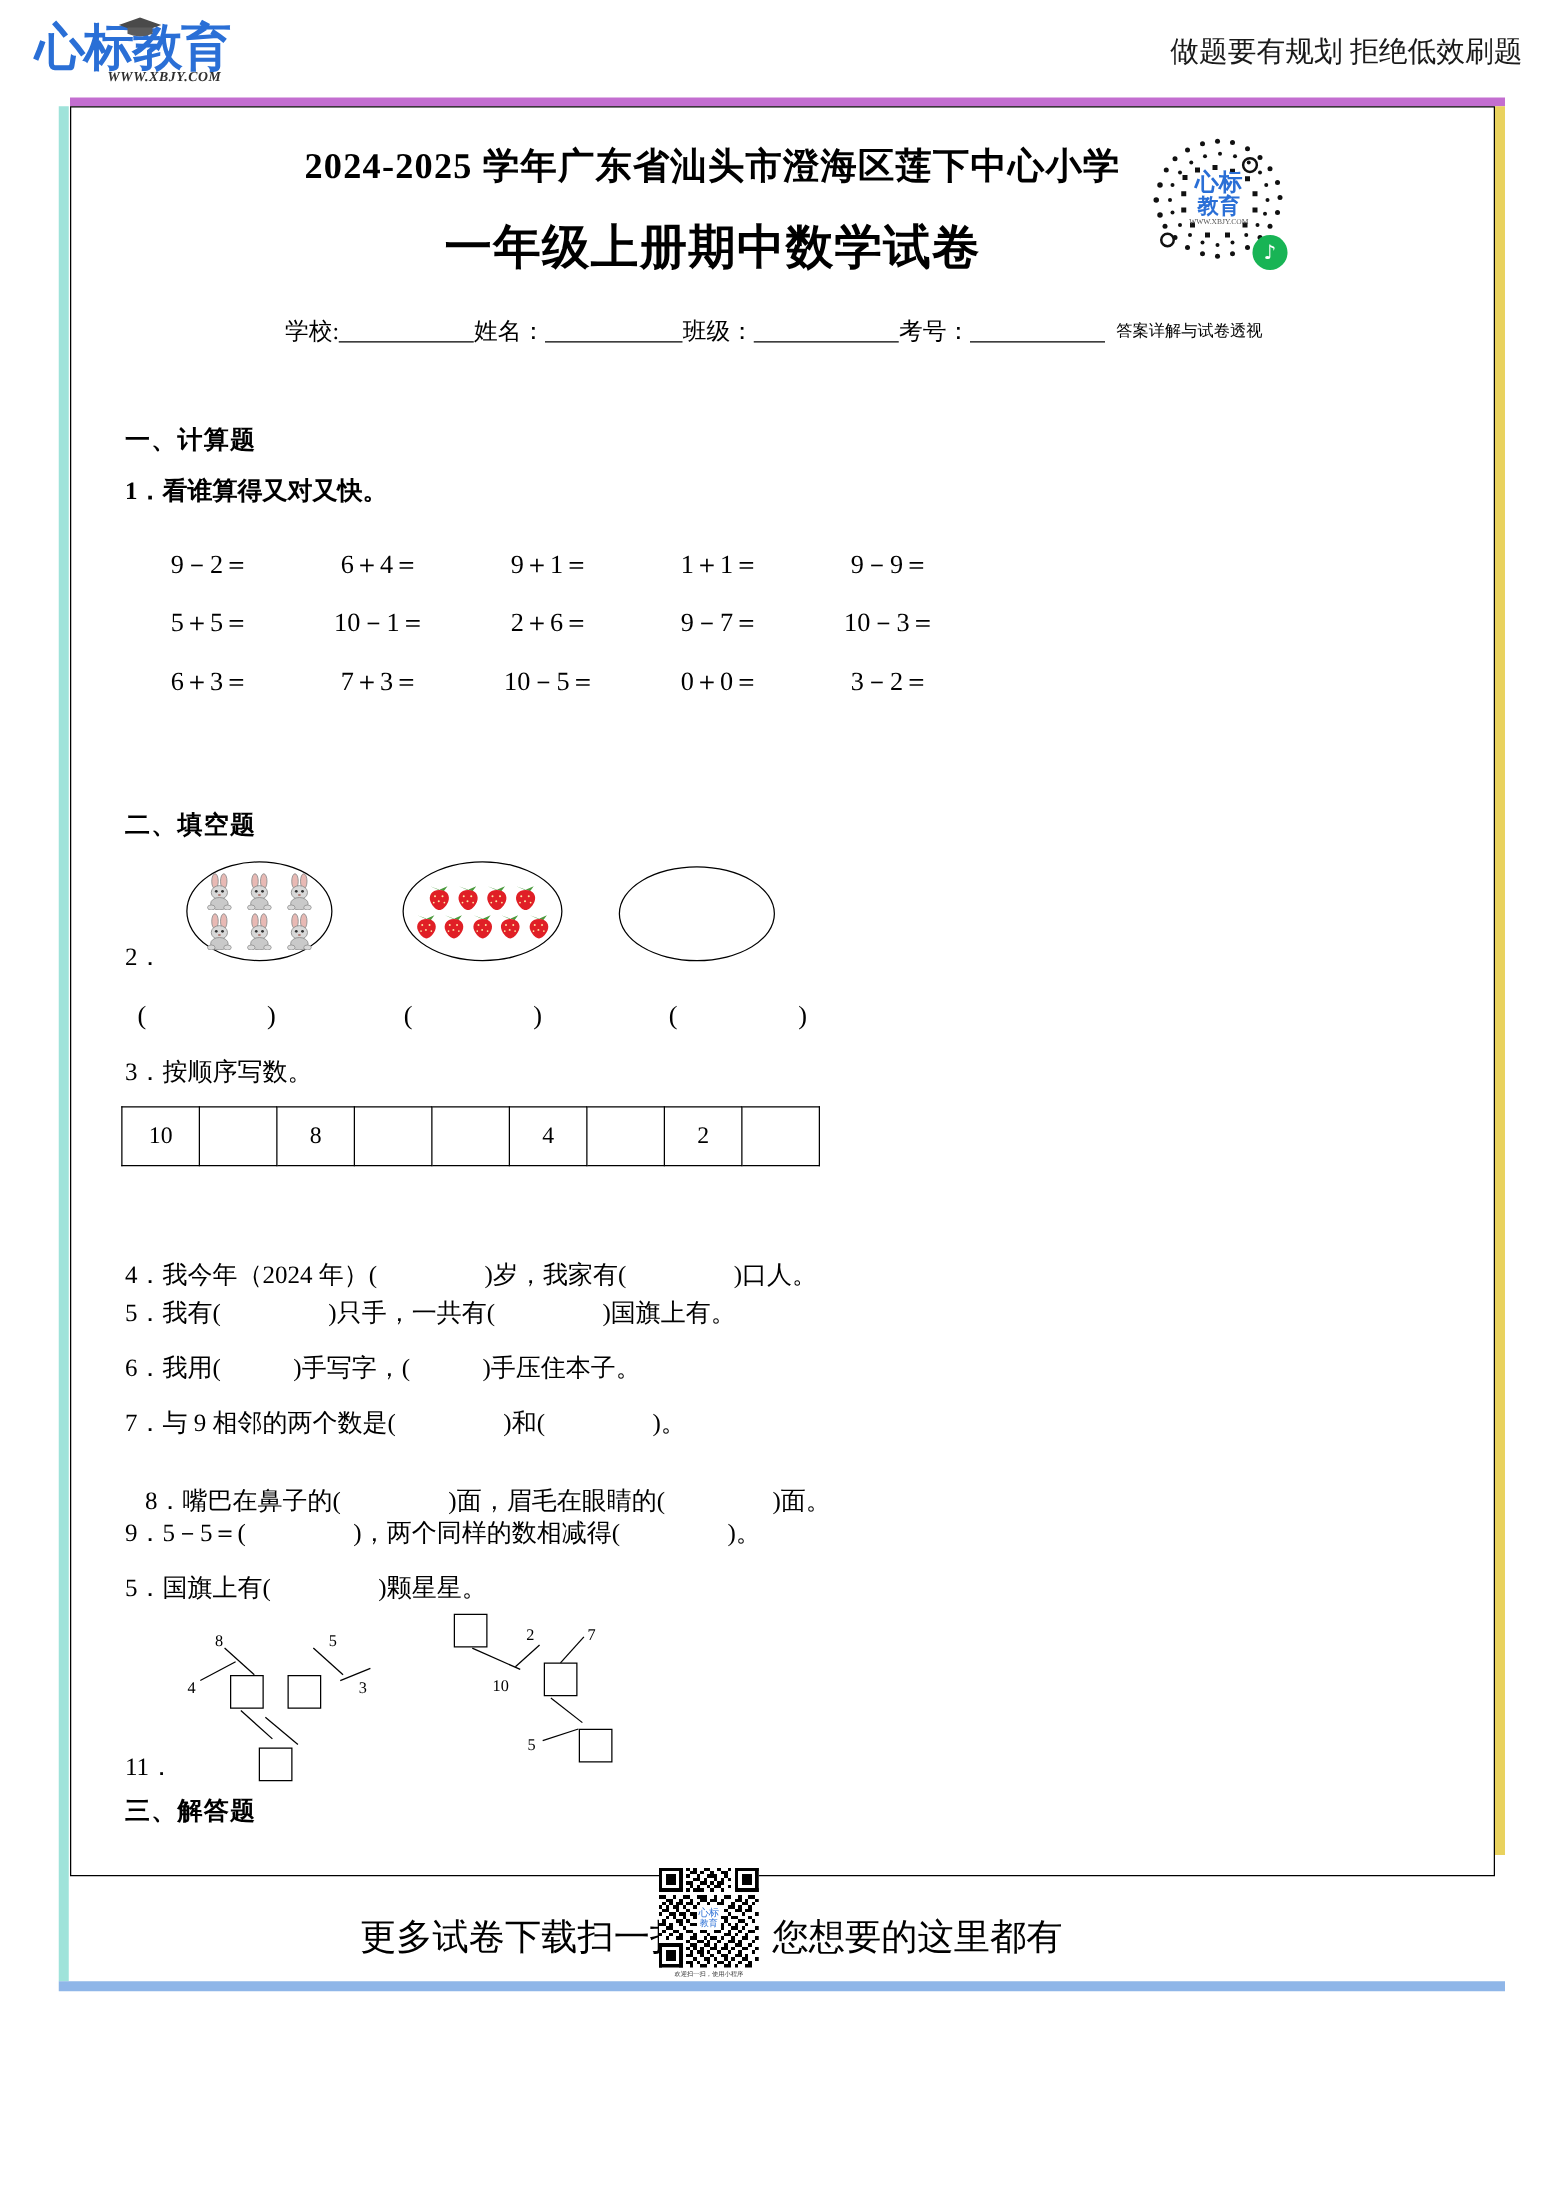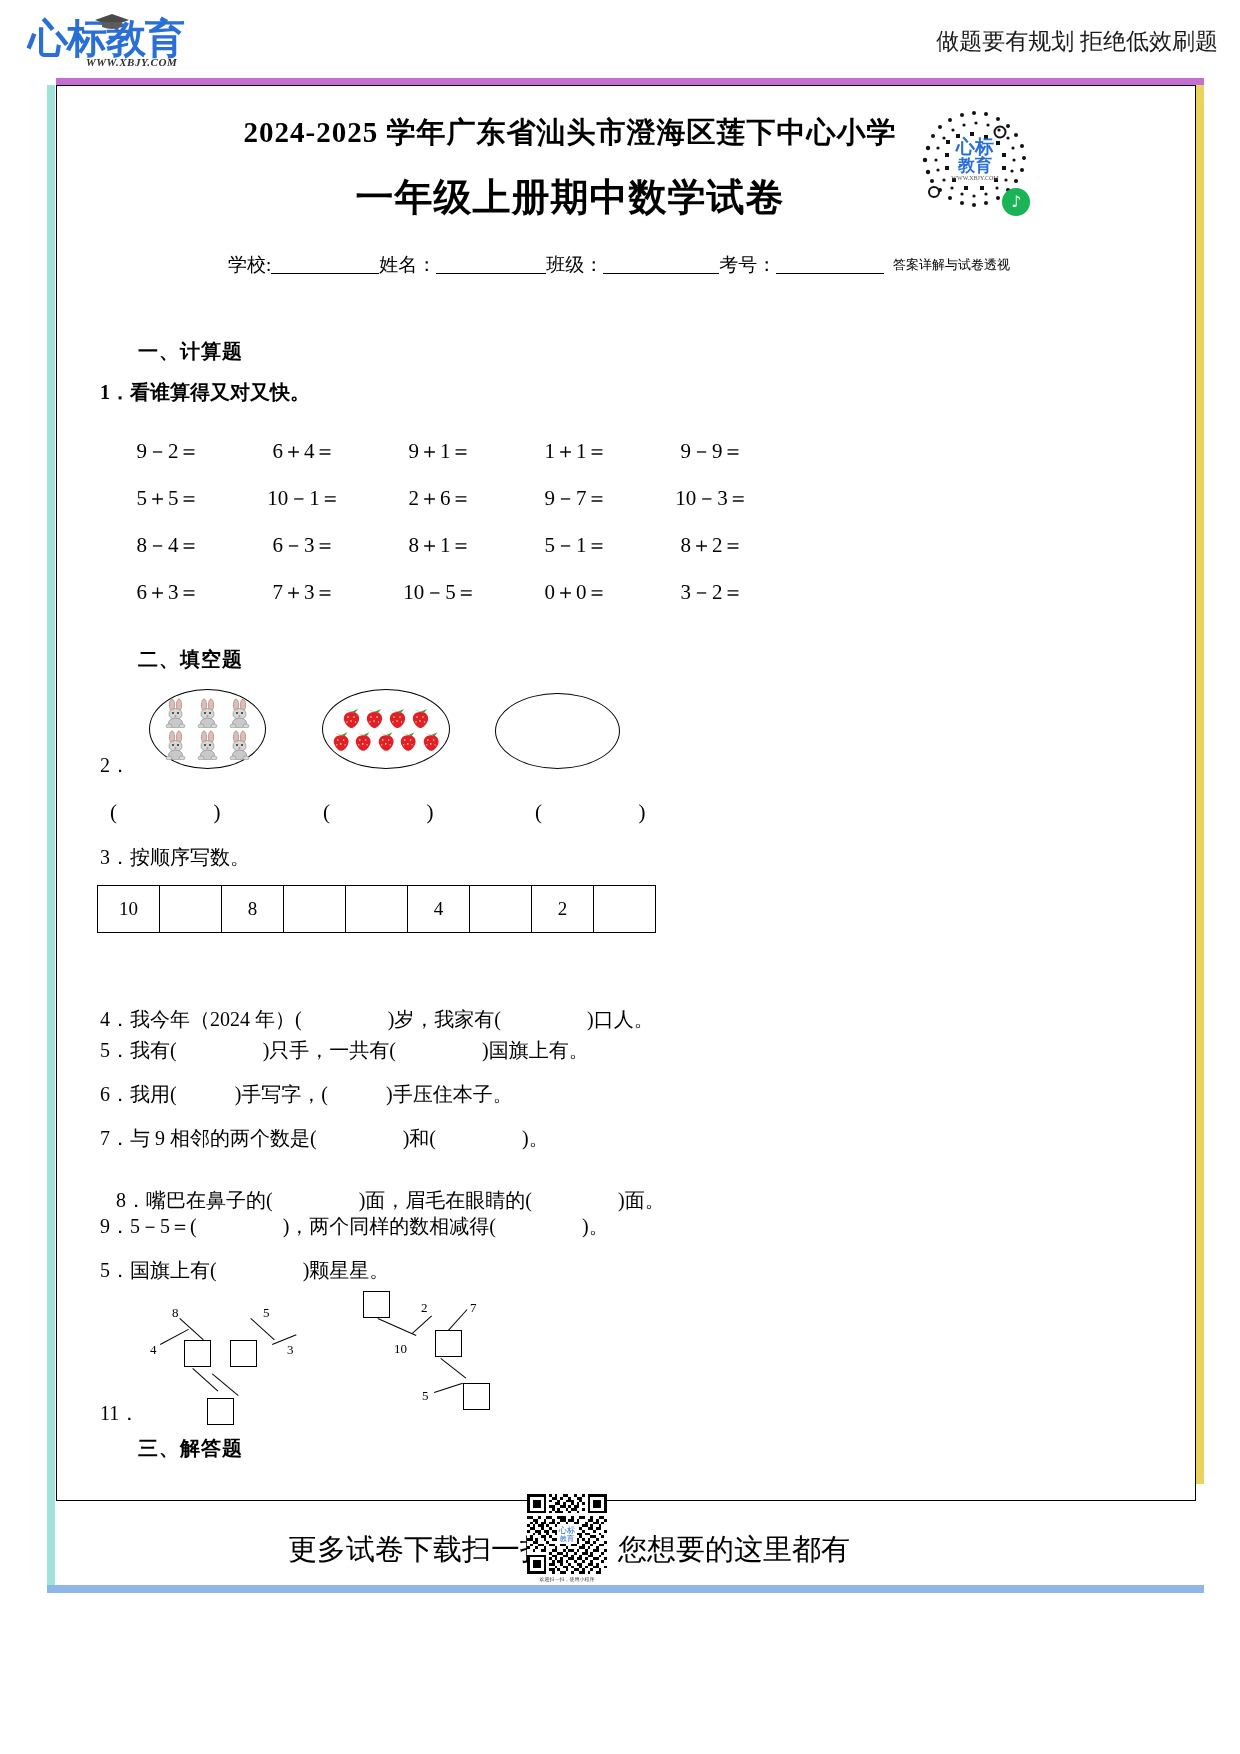--- a/index.html
+++ b/index.html
@@ -114,21 +114,21 @@
   .info-note{
     position:absolute;left:893px;top:256px;
     font-family:"DejaVu Sans","Liberation Sans",sans-serif;
     font-size:13px;white-space:nowrap;
   }
 
   
   .sec-head{
     position:absolute;
     font-family:"DejaVu Sans","Liberation Sans",sans-serif;
-    font-weight:bold;font-size:20px;letter-spacing:1px;margin-left:38px;
+    font-weight:bold;font-size:20px;letter-spacing:1px;
   }
   .qline{
     position:absolute;
     font-family:"Liberation Serif","DejaVu Serif",serif;
     font-size:20px;white-space:nowrap;
   }
 
   
   .calc-grid{
     position:absolute;left:100px;top:418px;width:680px;
@@ -322,27 +322,20 @@
     <div class="calc-cell">9＋1＝</div>
     <div class="calc-cell">1＋1＝</div>
     <div class="calc-cell">9－9＝</div>
   </div>
   <div class="calc-row">
     <div class="calc-cell">5＋5＝</div>
     <div class="calc-cell">10－1＝</div>
     <div class="calc-cell">2＋6＝</div>
     <div class="calc-cell">9－7＝</div>
     <div class="calc-cell">10－3＝</div>
-  </div>
-  <div class="calc-row">
-    <div class="calc-cell">8－4＝</div>
-    <div class="calc-cell">6－3＝</div>
-    <div class="calc-cell">8＋1＝</div>
-    <div class="calc-cell">5－1＝</div>
-    <div class="calc-cell">8＋2＝</div>
   </div>
   <div class="calc-row">
     <div class="calc-cell">6＋3＝</div>
     <div class="calc-cell">7＋3＝</div>
     <div class="calc-cell">10－5＝</div>
     <div class="calc-cell">0＋0＝</div>
     <div class="calc-cell">3－2＝</div>
   </div>
 </div>
 

